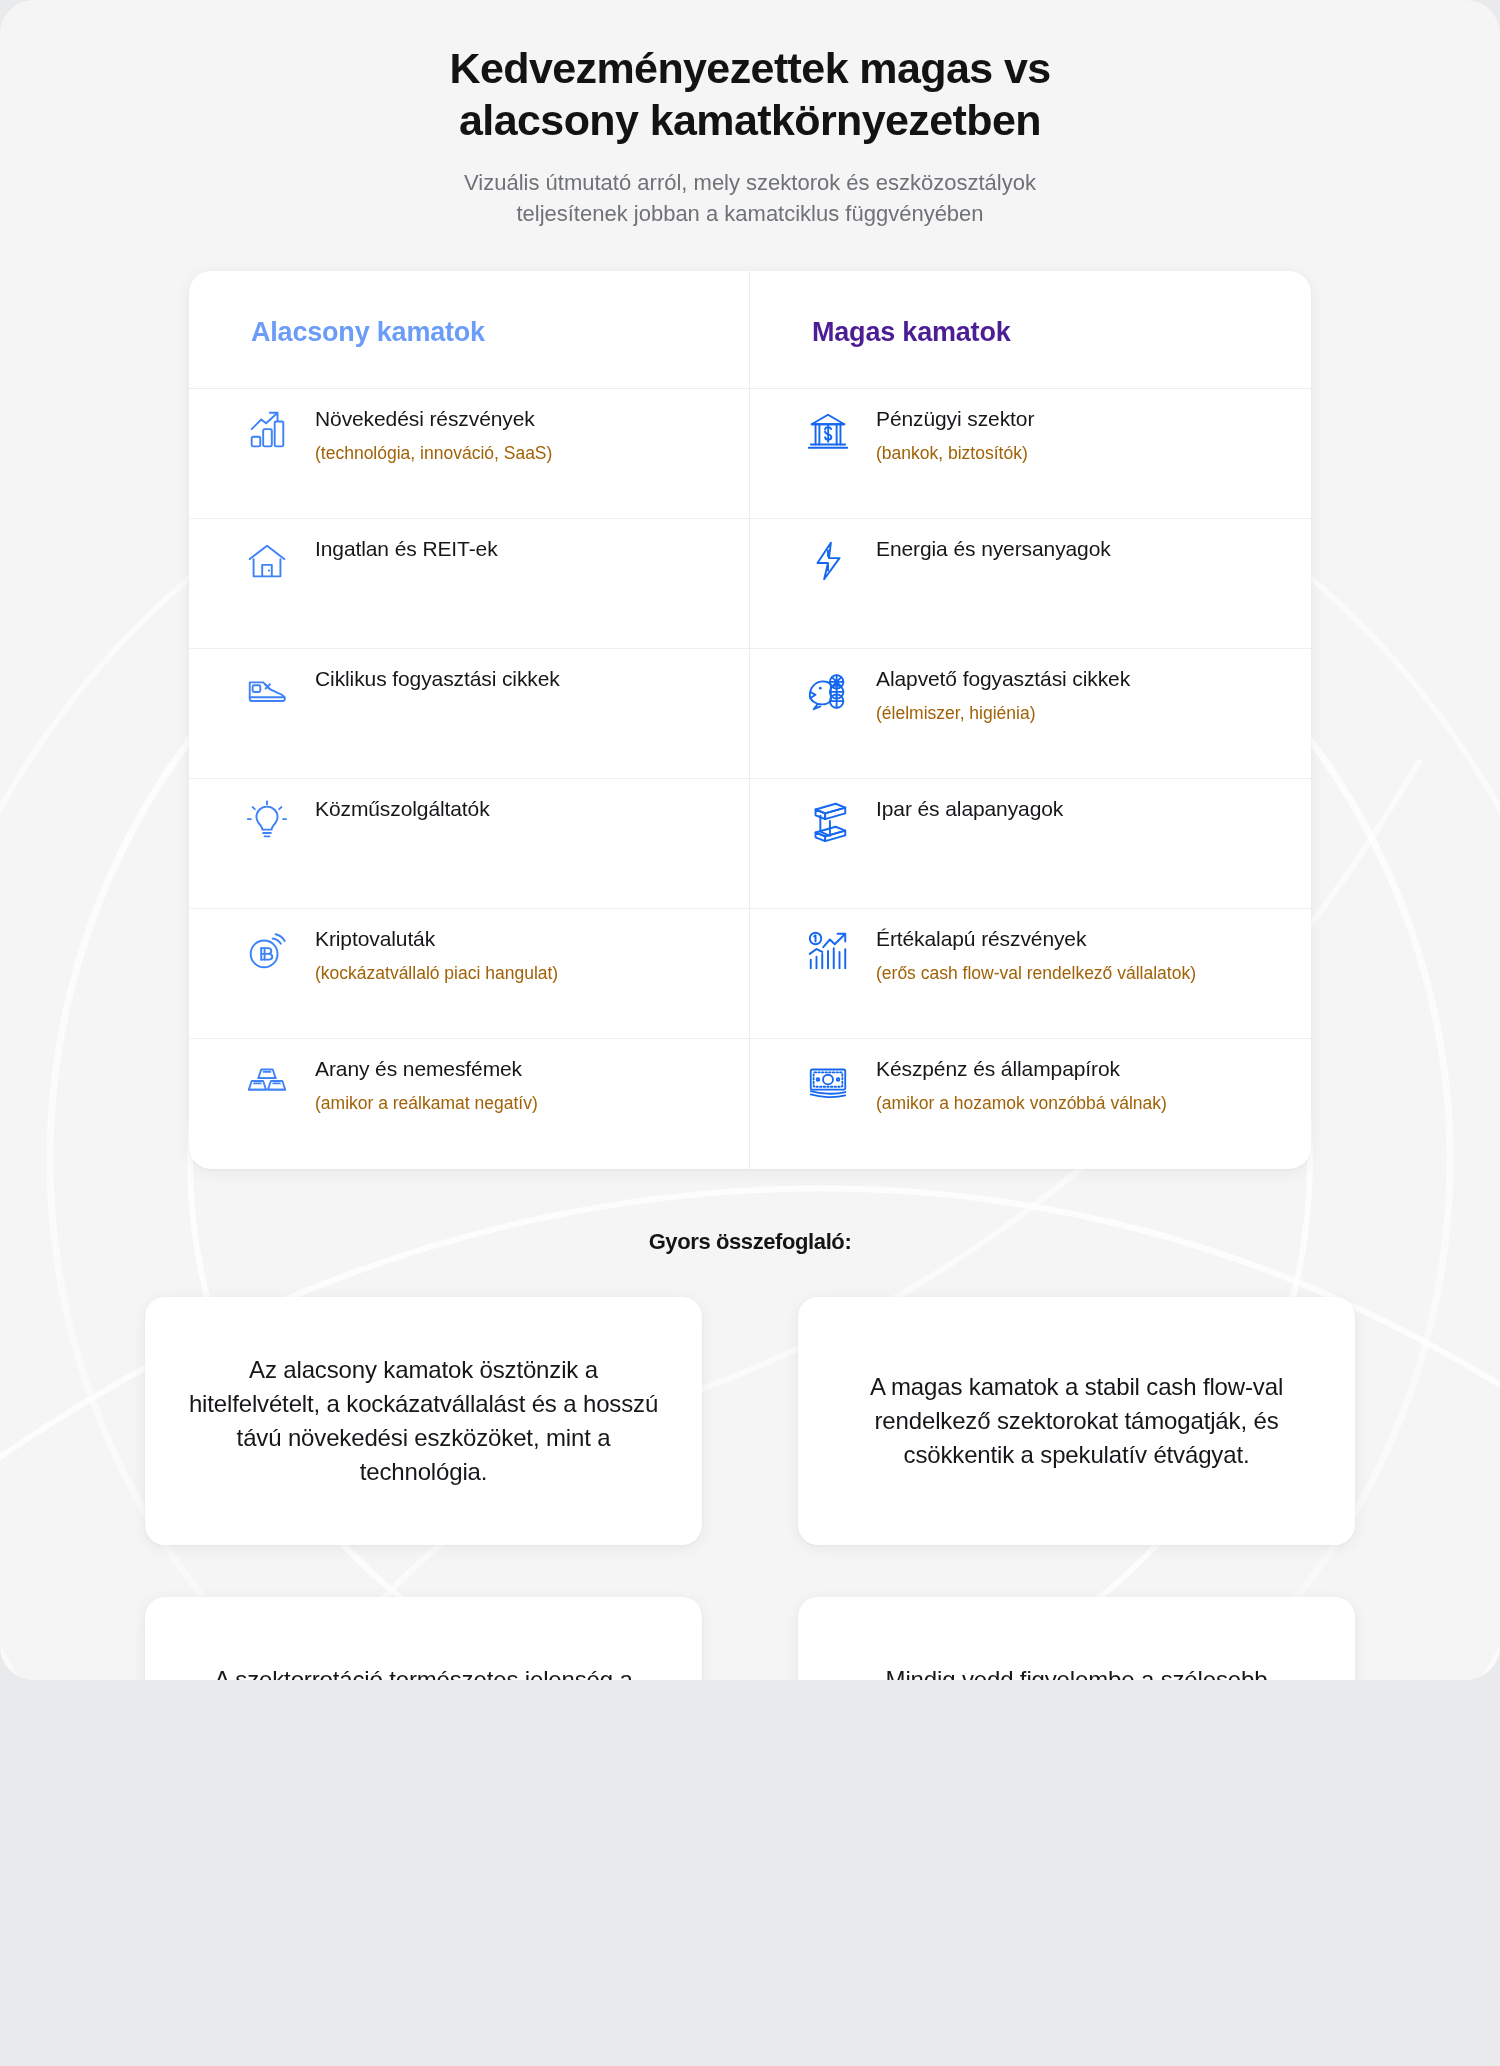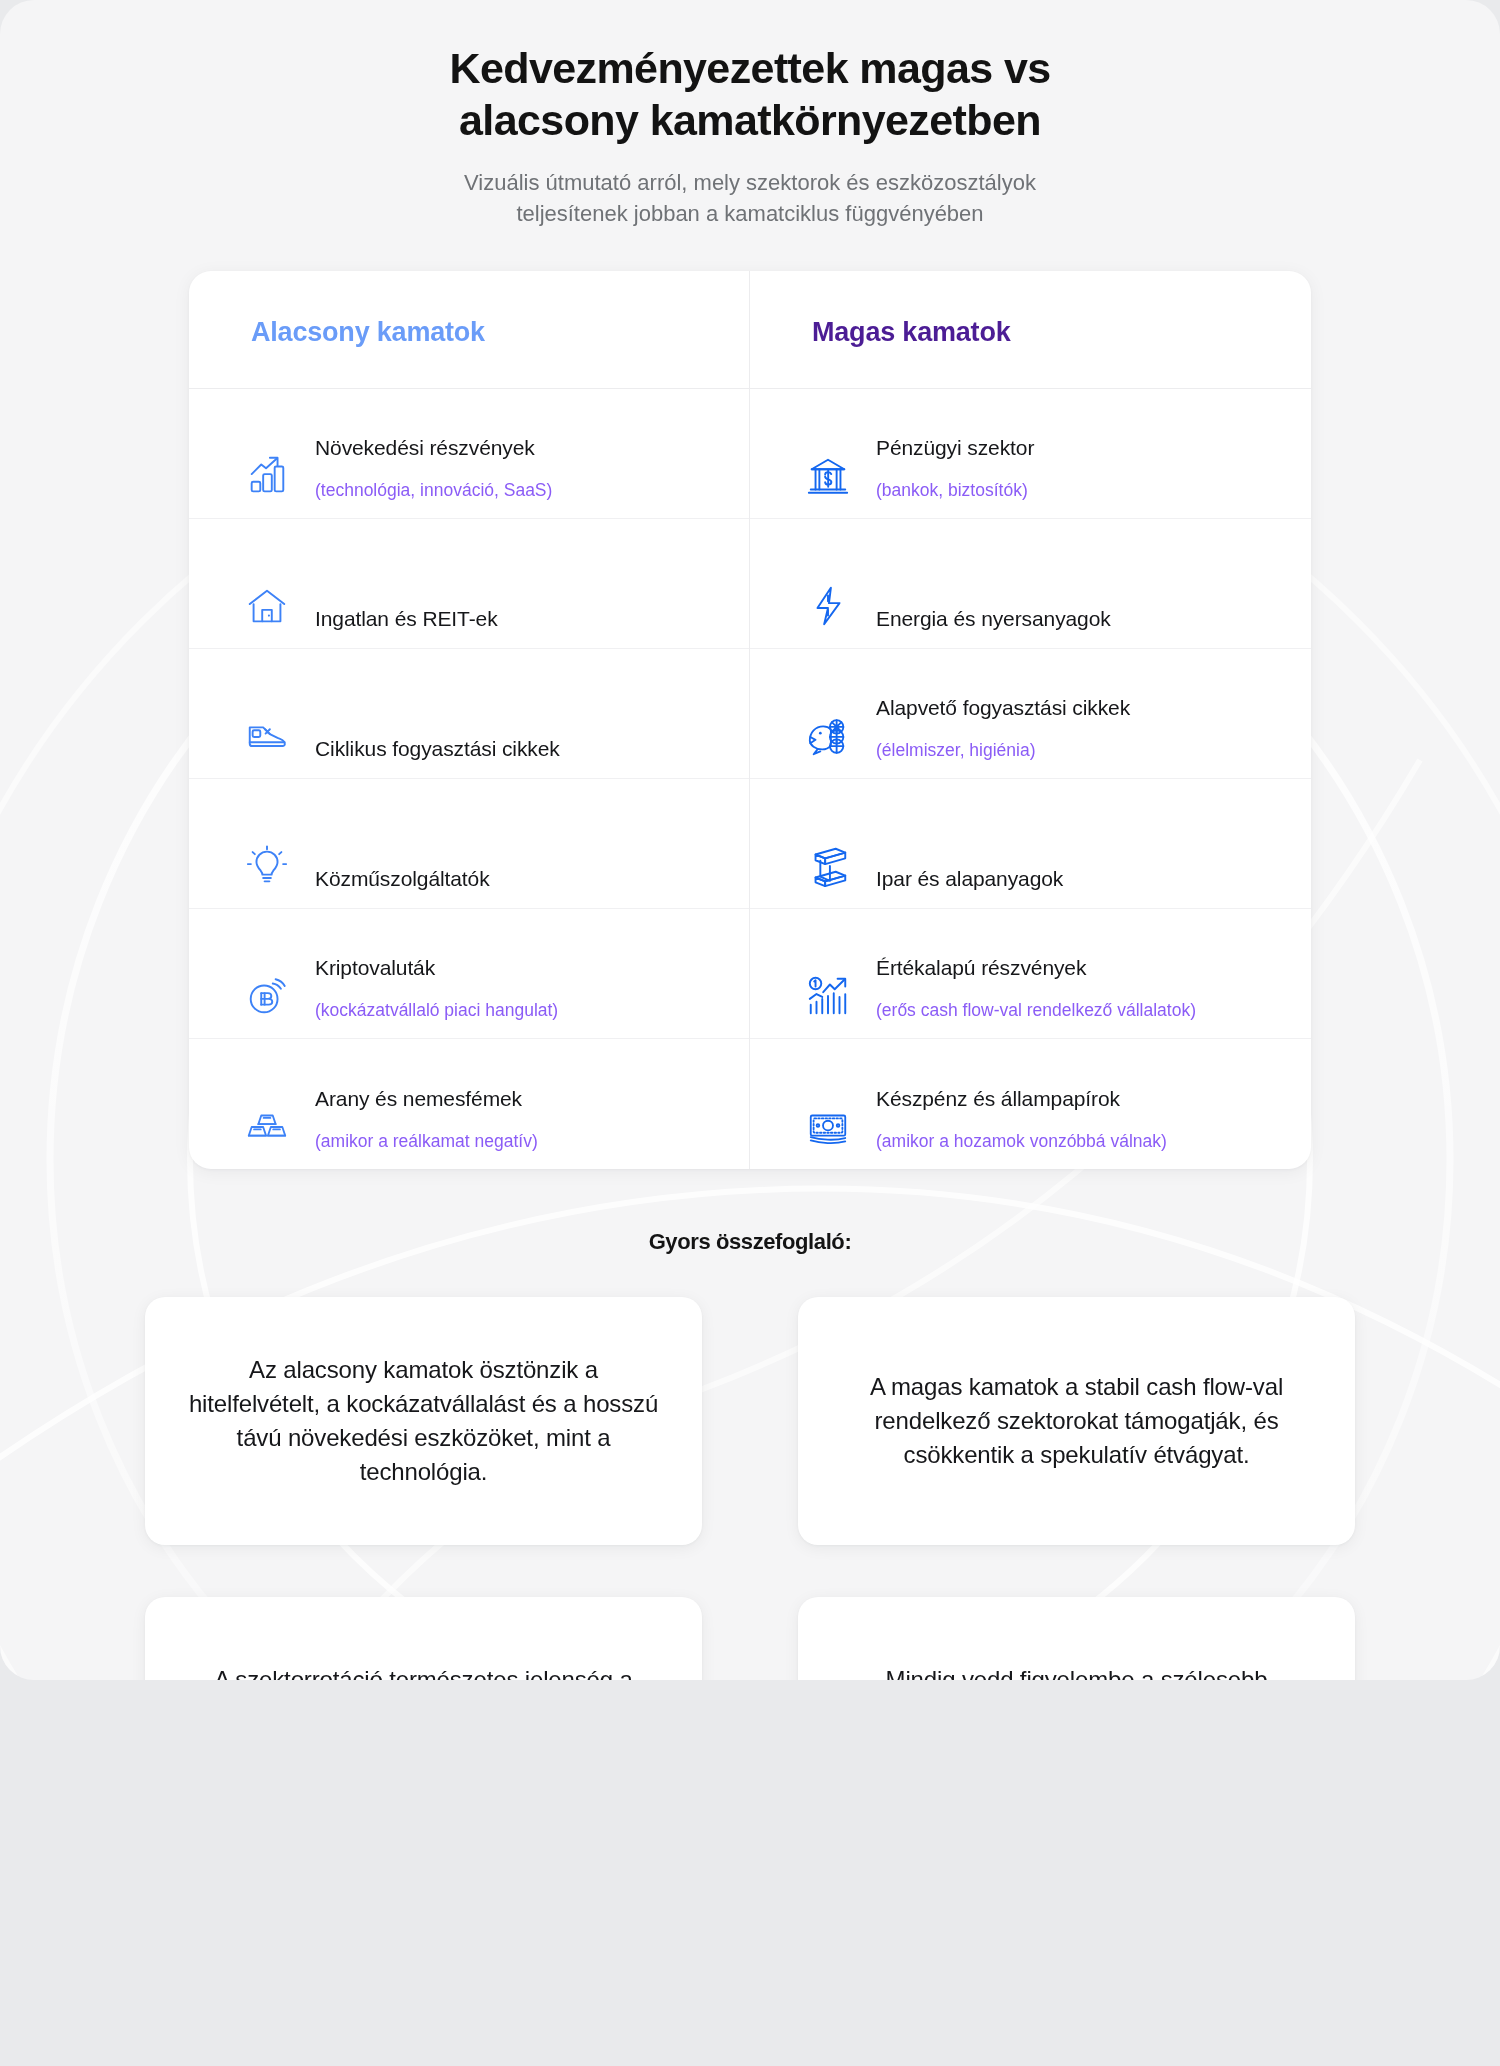--- a/index.html
+++ b/index.html
@@ -77,21 +77,21 @@
   .table-head .col:first-child { border-right: 1px solid #ececee; }
   .head-low  { font-size: 27px; font-weight: 700; color: #6a9cf8; letter-spacing: -0.2px; }
   .head-high { font-size: 27px; font-weight: 700; color: #4c1d95; letter-spacing: -0.2px; }
 
   .table-body { display: flex; }
   .tcol { flex: 1 1 50%; }
   .tcol.left { border-right: 1px solid #ececee; }
 
   .row {
     display: flex;
-    align-items: flex-end;
+    align-items: flex-start;
     gap: 22px;
     min-height: 130px;
     padding: 16px 38px 16px 52px;
     border-bottom: 1px solid #f0f0f2;
   }
   .row:last-child { border-bottom: none; }
   .row .ico {
     flex: 0 0 52px;
     width: 52px;
     height: 52px;
@@ -101,23 +101,23 @@
   }
   .row .ico svg { display:block; width: 46px; height: 46px; }
   .row .txt { flex: 1 1 auto; }
   .row .lbl {
     font-size: 21px;
     color: #16171a;
     line-height: 1.3;
     letter-spacing: -0.1px;
   }
   .row .sub {
-    margin-top: 18px;
+    margin-top: 9px;
     font-size: 17.5px;
-    color: #8b5cf6;
+    color: #a16207;
     line-height: 1.32;
   }
 
   
   .summary-title {
     position: relative;
     z-index: 2;
     text-align: center;
     margin-top: 60px;
     font-size: 22px;

